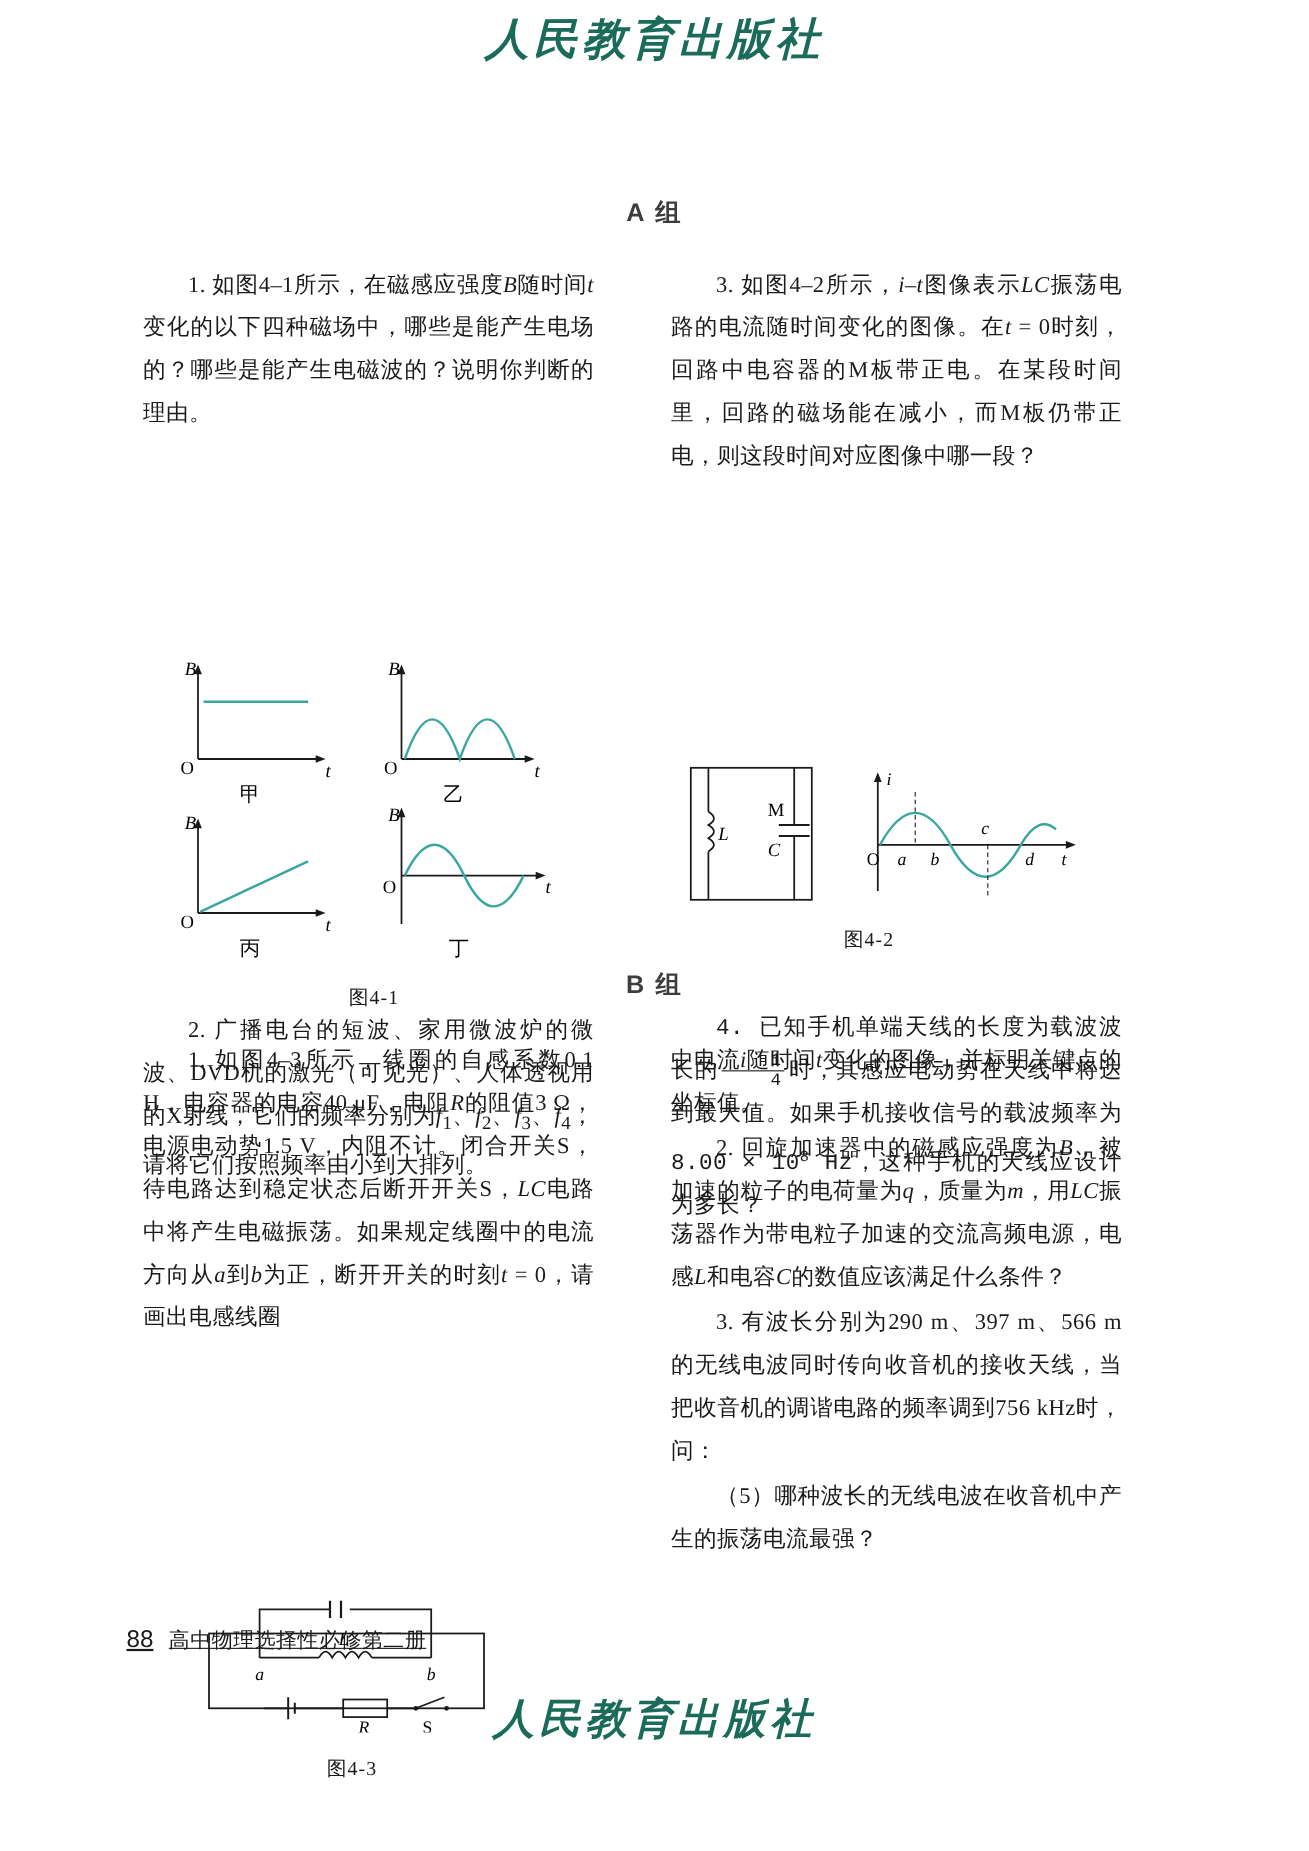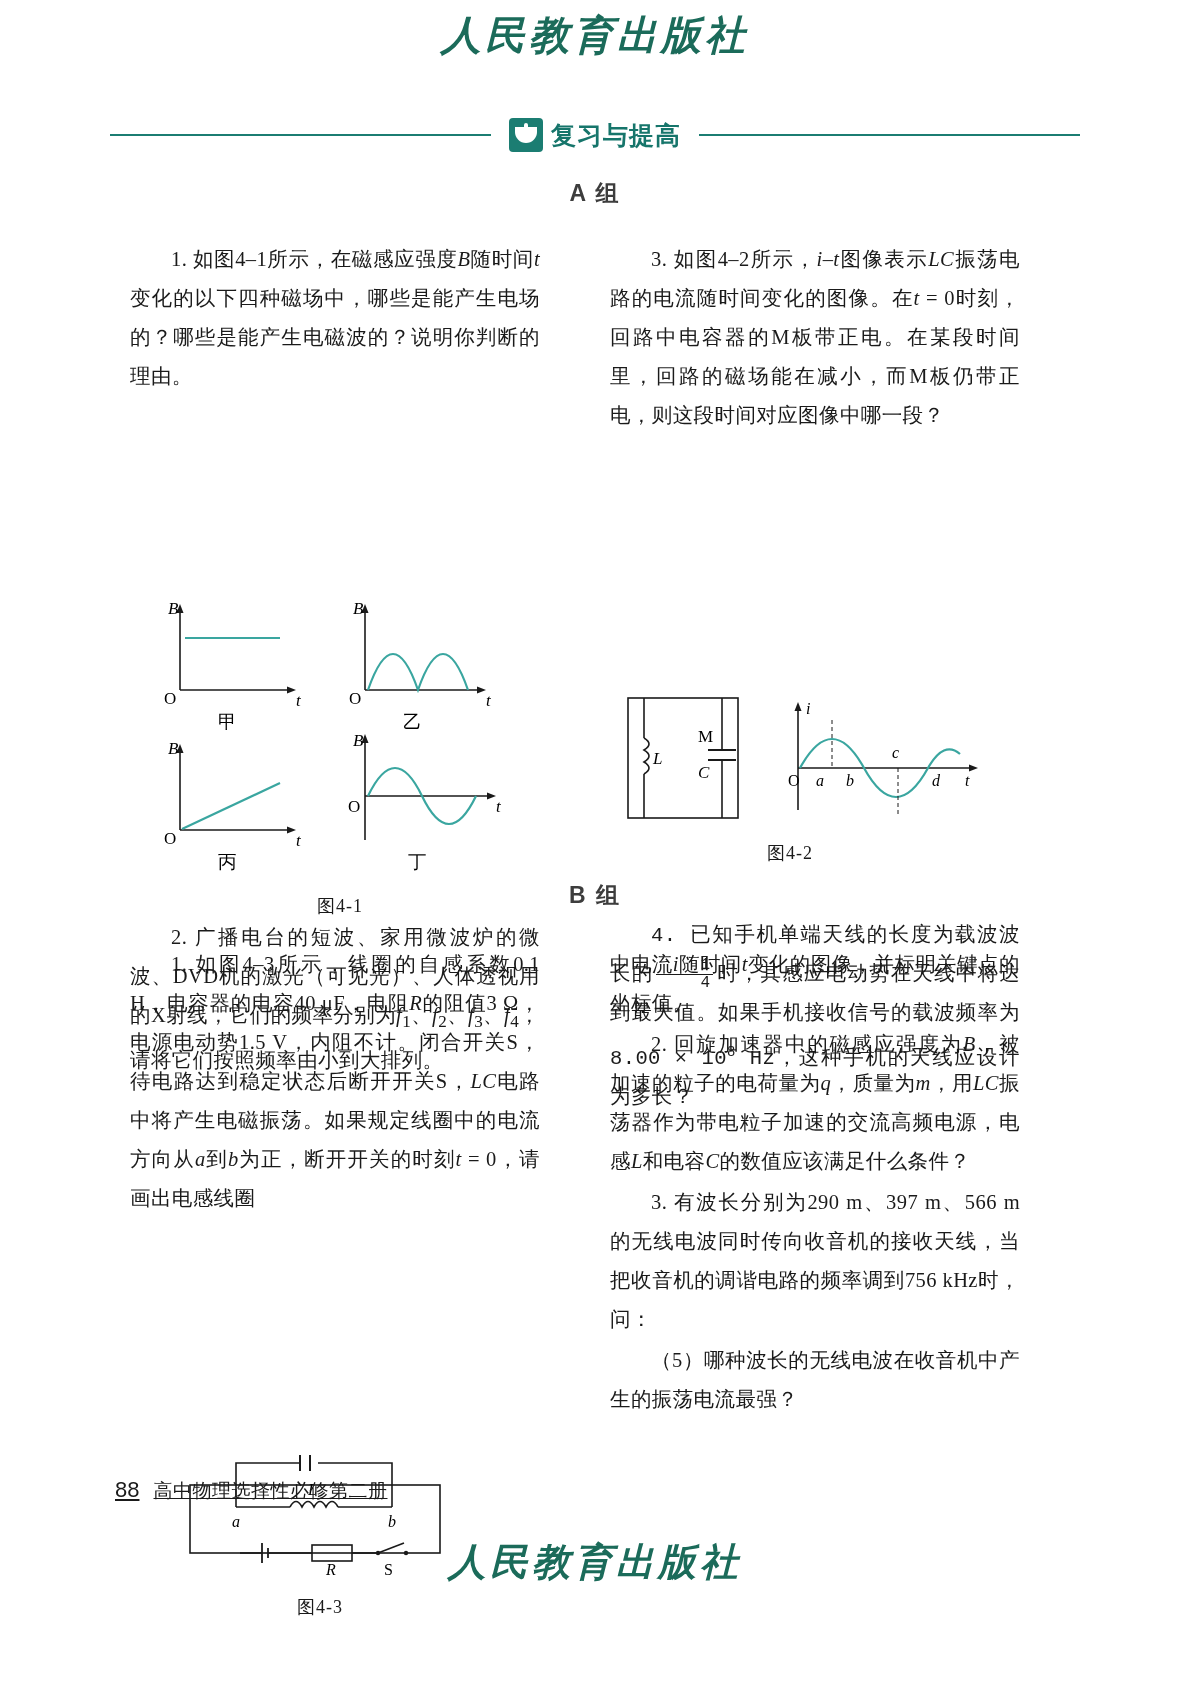--- a/index.html
+++ b/index.html
@@ -108,28 +108,20 @@
   .pgnum{font-size:22px;font-family:"Liberation Sans",sans-serif;}
   .booktitle{font-size:19px;letter-spacing:0.5px;}
 </style>
 </head>
 <body>
 
 <div class="page">
 
   <div class="pub-top">人民教育出版社</div>
 
-  <div class="header">
-    <div class="hline"></div>
-    <div class="hbadge">
-      <span class="hicon"></span>
-      <span class="htitle">复习与提高</span>
-    </div>
-    <div class="hline"></div>
-  </div>
 
   <div class="group-title" id="gA">A 组</div>
 
   <div class="col" id="colA1">
     <p class="q indent">
       1. 如图4–1所示，在磁感应强度<span class="it">B</span>随时间<span class="it">t</span>变化的以下四种磁场中，哪些是能产生电场的？哪些是能产生电磁波的？说明你判断的理由。
     </p>
   </div>
 
   <div class="fig" id="fig41">

